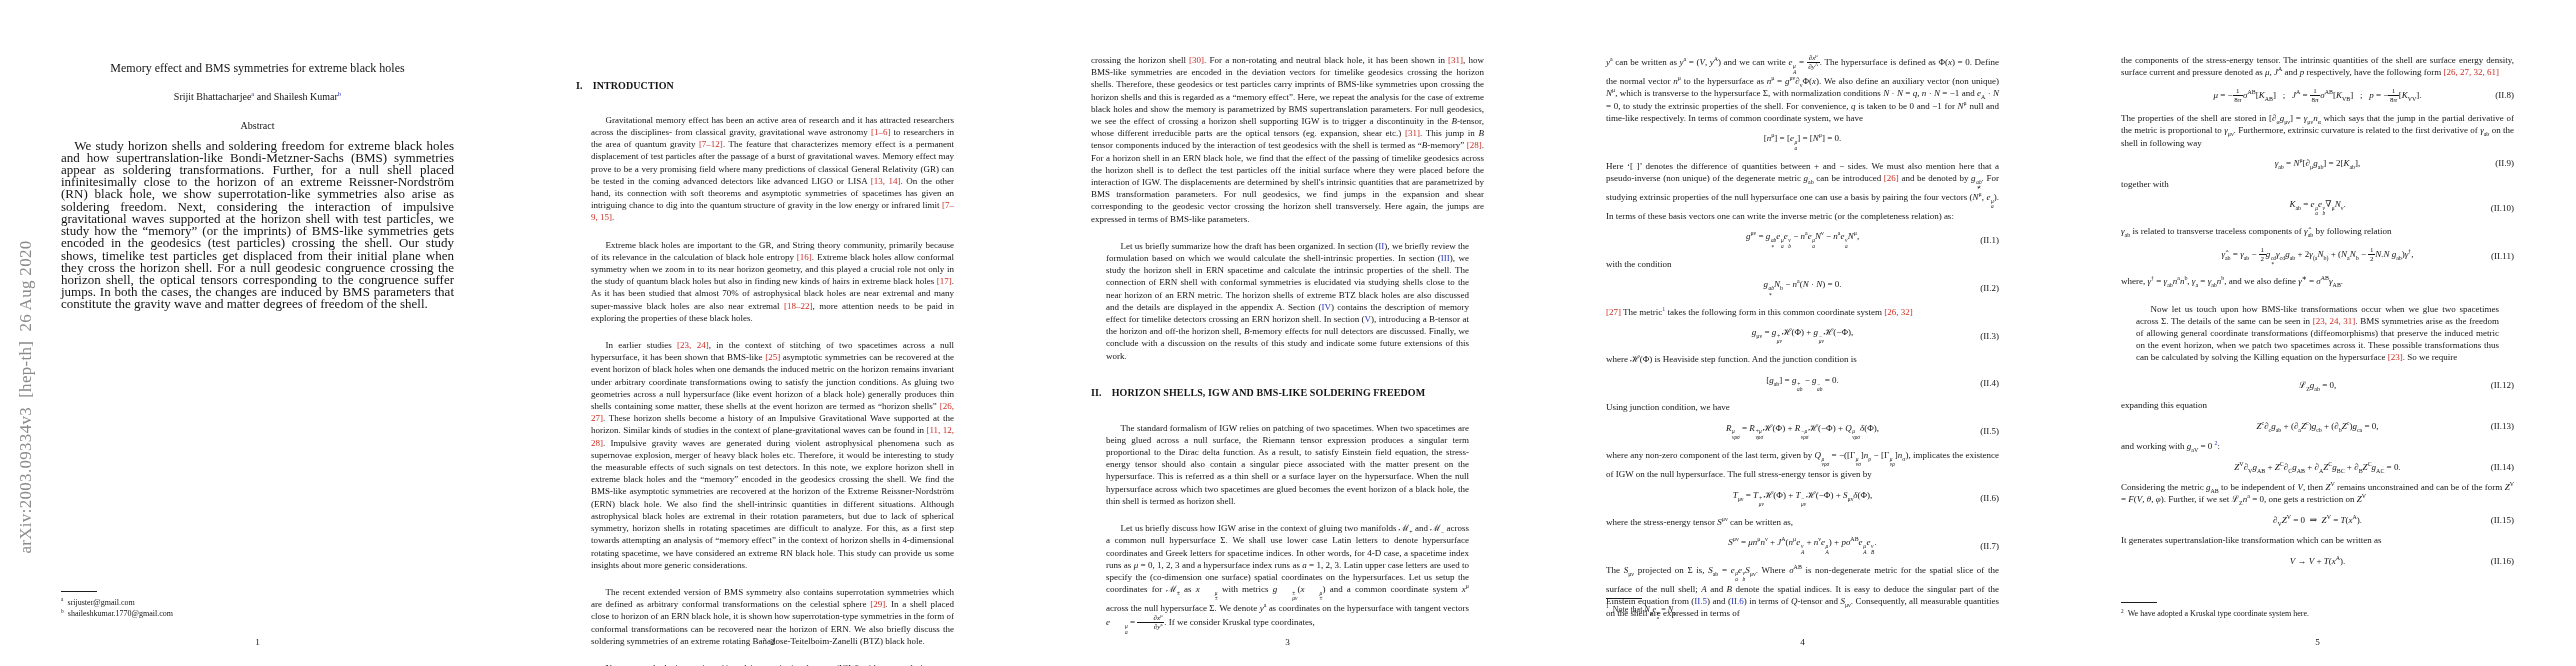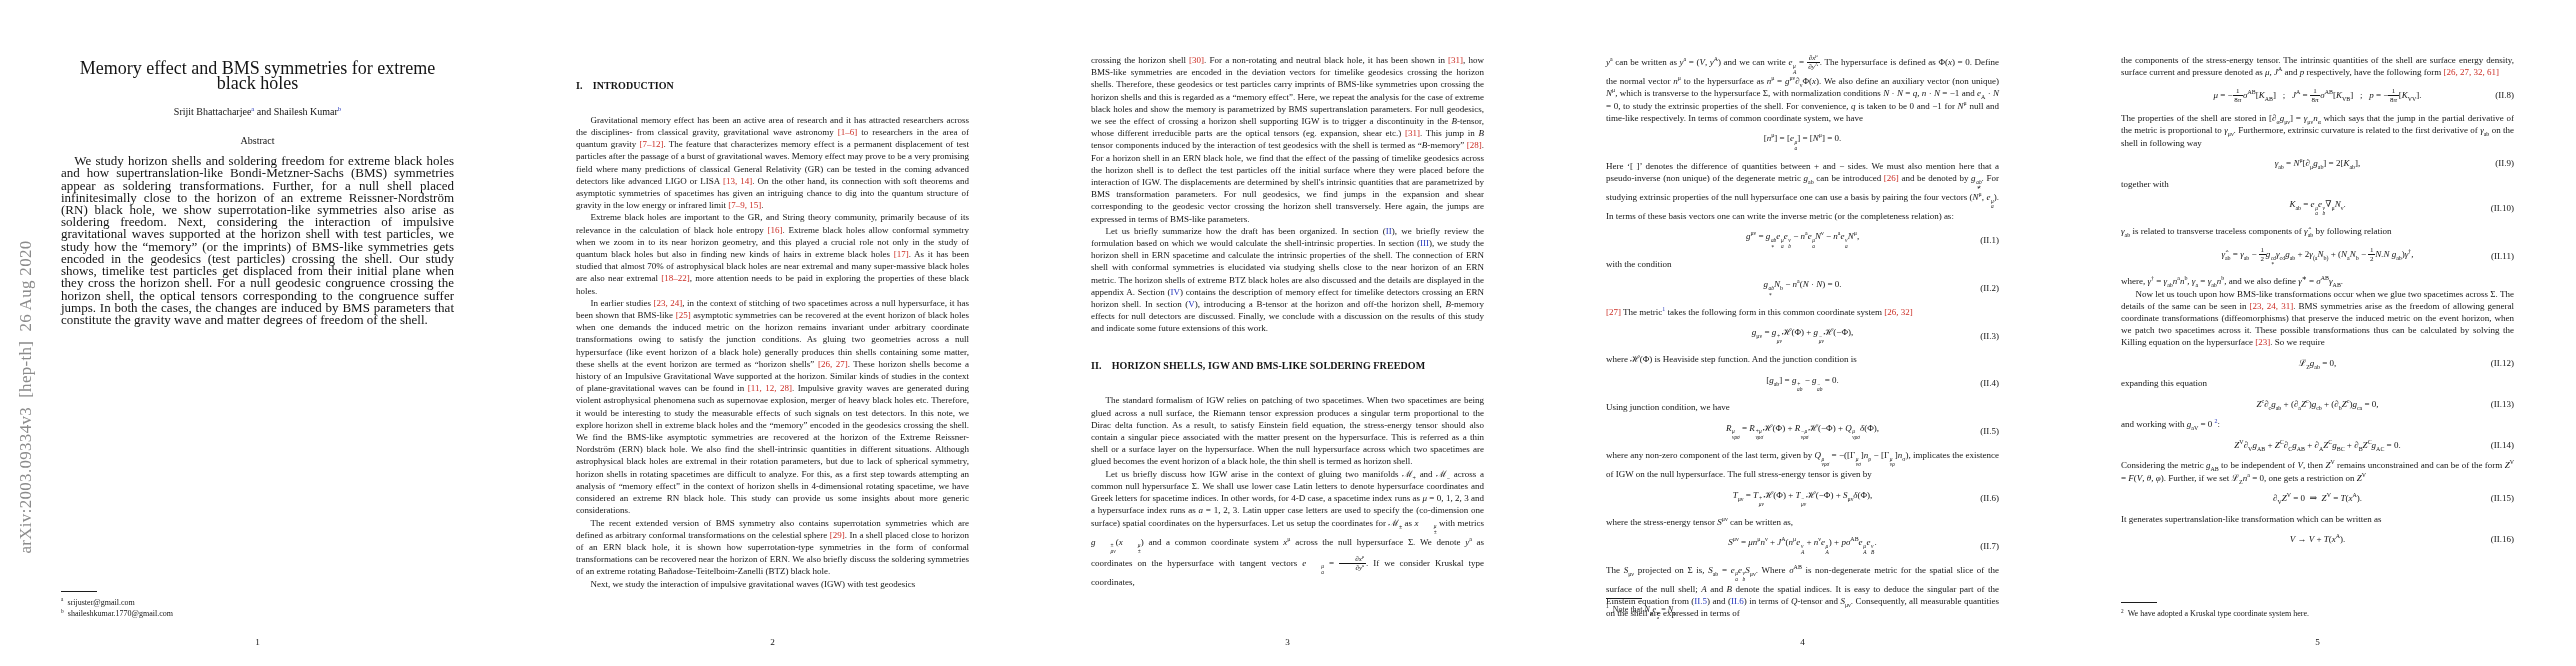--- a/index.html
+++ b/index.html
@@ -4,28 +4,28 @@
 <style>
   html,body{margin:0;padding:0;background:#ffffff;}
   .doc{
     width:2576px;height:667px;display:flex;background:#fff;
     font-family:"Liberation Serif","DejaVu Serif",serif;
     color:var(--text,#141414);
   }
   .page{width:515px;height:667px;position:relative;overflow:hidden;flex:none;background:#fff;}
   .page-body{position:absolute;top:0;left:61px;right:61px;padding-top:54px;font-size:9px;line-height:12.2px;text-align:justify;}
   
-  .title{text-align:center;font-size:18px;line-height:15.6px;margin:6.7px 0 0;}
+  .title{text-align:center;font-size:12px;line-height:15.6px;margin:6.7px 0 0;}
   .authors{text-align:center;font-size:10px;margin:14.5px 0 0;}
   .affil{text-align:center;font-style:italic;font-size:10px;line-height:14.5px;margin:4.4px 0 0;}
   .abshead{text-align:center;font-size:10px;margin:16.7px 0 7.8px;}
   .abs{margin:0;text-indent:13.3px;font-size:13px;line-height:12.2px;}
   
   .section{font-size:10px;font-weight:bold;margin:25.6px 0 22px;letter-spacing:0.1px;text-align:left;}
-  .para{margin:0;text-indent:14.5px;}
+  .para{margin:15px;text-indent:14.5px;}
   .flush{margin:0;text-indent:0;font-family:Liberation Serif, serif;}
   
   .eq{position:relative;margin:8.3px 0;}
   .eq-math{display:block;text-align:center;padding:0 29px;}
   .eq-num{position:absolute;right:0;top:50%;transform:translateY(-50%);}
   
   i{font-style:italic;}
   sup,sub{font-size:.66em;line-height:0;}
   .fnmark{color:var(--ref,#2636bb);}
   .cit{color:var(--cit,#cb2e25);}

